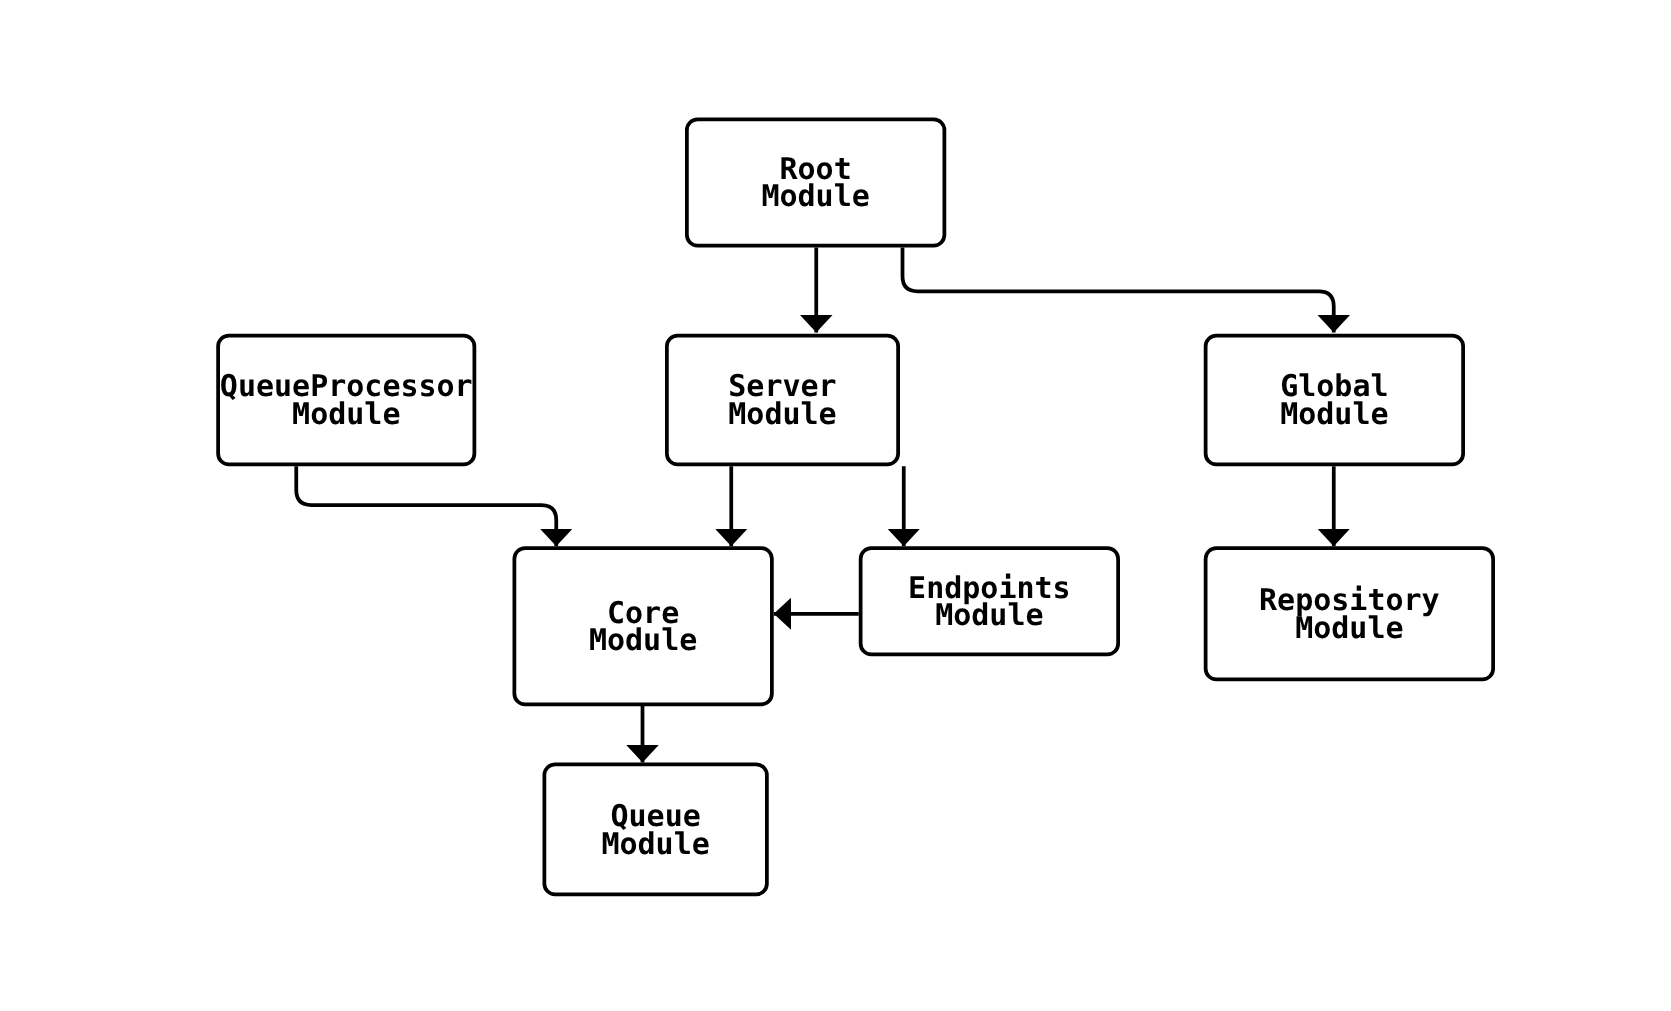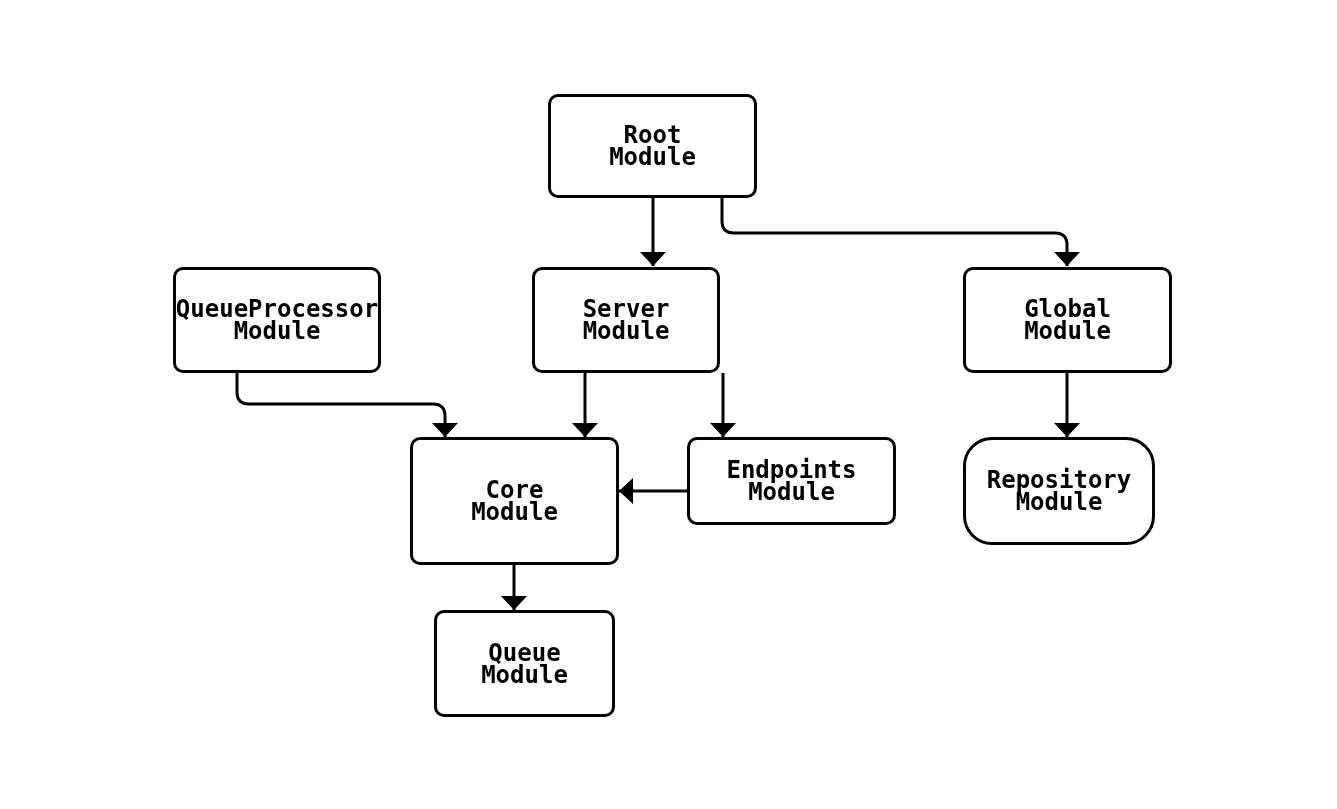--- a/index.html
+++ b/index.html
@@ -45,21 +45,21 @@
     text-align: center;
     white-space: pre-line;
   }
   
   #node-root         { left: 548px; top:  94px; width: 209px; height: 104px; }
   #node-queueprocessor { left: 133px; top: 267px; width: 208px; height: 106px; margin-left: 40px; }
   #node-server       { left: 532px; top: 267px; width: 188px; height: 106px; }
   #node-global       { left: 963px; top: 267px; width: 209px; height: 106px; justify-content: center; }
   #node-core         { left: 410px; top: 437px; width: 209px; height: 128px; }
   #node-endpoints    { left: 687px; top: 437px; width: 209px; height: 88px; }
-  #node-repository   { left: 963px; top: 437px; width: 192px; height: 108px; border-radius: 29px; }
+  #node-repository   { left: 963px; top: 437px; width: 233px; height: 108px; }
   #node-queue        { left: 434px; top: 610px; width: 181px; height: 107px; }
 </style>
 </head>
 <body>
 
 <div class="canvas">
 
   <svg class="edges-layer" width="1337" height="809" viewBox="0 0 1337 809" xmlns="http://www.w3.org/2000/svg">
     <defs>
       <marker id="arrowhead" markerUnits="userSpaceOnUse" markerWidth="14" markerHeight="30" viewBox="0 0 14 30" refX="14" refY="15" orient="auto">

